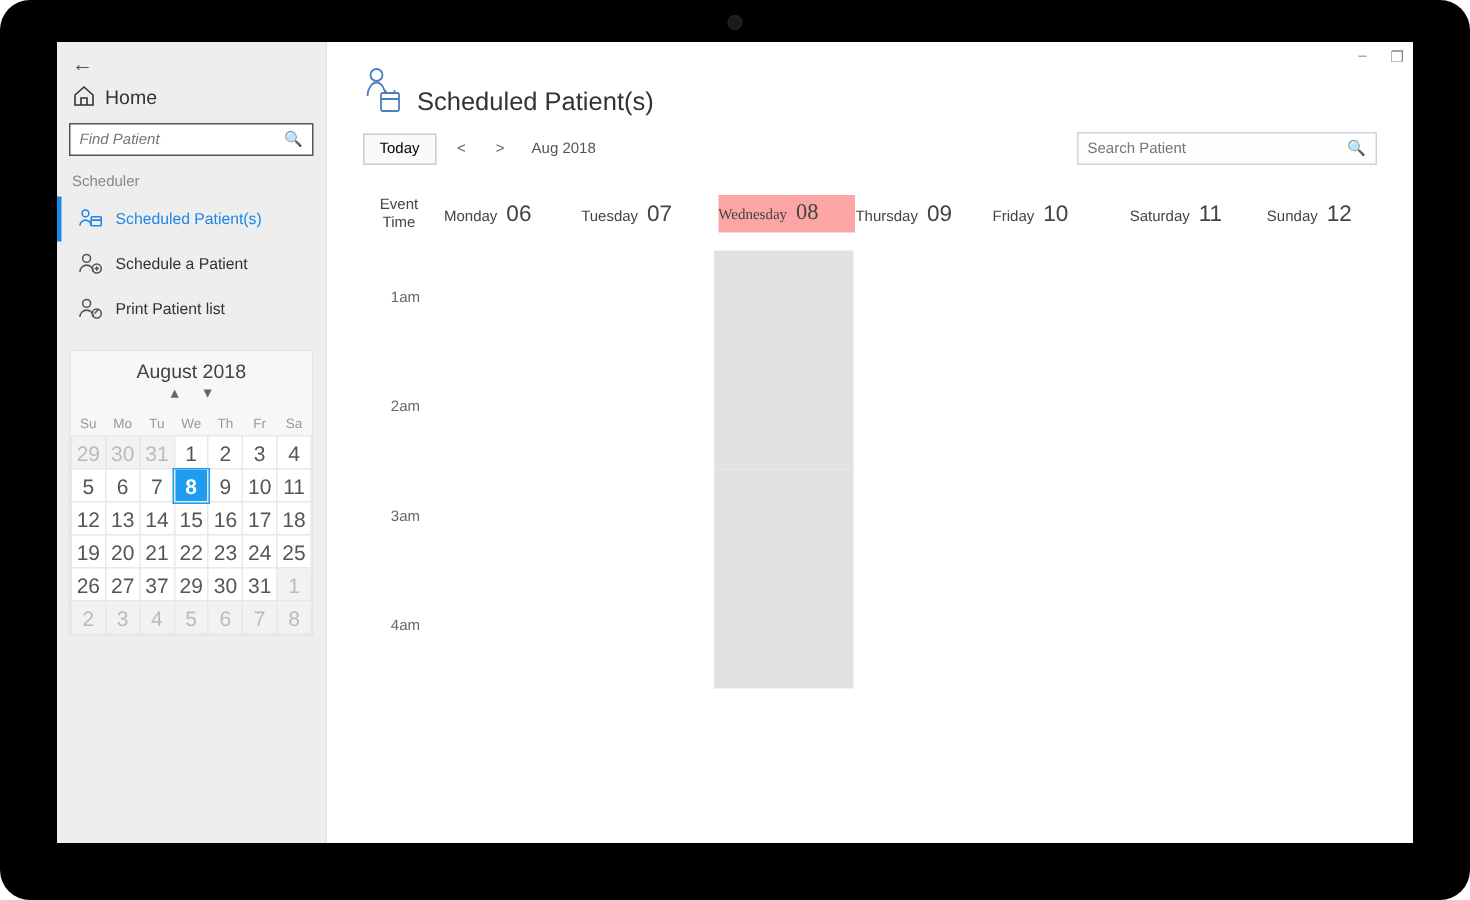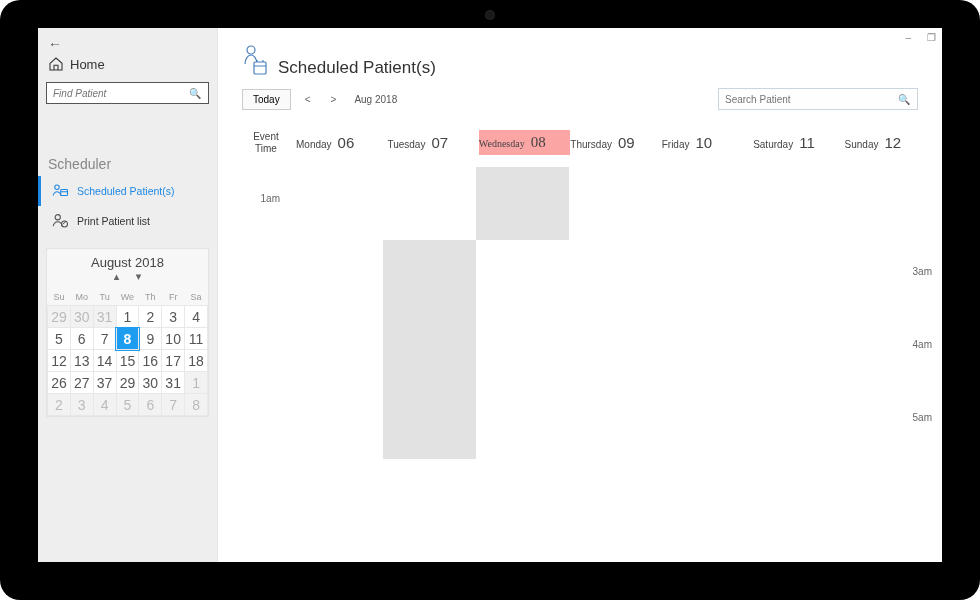--- a/index.html
+++ b/index.html
@@ -62,21 +62,21 @@
     display:flex; align-items:center;
     height:22px;
     padding:0 6px;
   }
   .find-box input{
     border:none; outline:none; flex:1;
     font-size:10px; background:transparent;font-style:italic;
   }
   .section-label{
     padding:6px 10px 4px 10px;
-    color:#888; font-size:14px;margin-top:40px;
+    color:#888; font-size:10px;
   }
   .nav-item{
     display:flex; align-items:center; gap:8px;
     padding:6px 8px 6px 10px;
     cursor:pointer;
     color:#333;
     font-size:10.5px;
     border-left:3px solid transparent;
   }
   .nav-item.active{
@@ -223,20 +223,29 @@
       <div class="nav-item active">
         <svg class="nav-icon" viewBox="0 0 24 24" fill="none" stroke="#1e88e5" stroke-width="1.4">
           <circle cx="8" cy="7" r="3"></circle>
             <path d="M3 18c0-3 3-5 5-5s5 2 5 5"></path>
           <rect x="13" y="10" width="9" height="8" rx="1"></rect>
             <path d="M13 13h9"></path>
         </svg>
         <span>Scheduled Patient(s)</span>
       </div>
 
+      <div class="nav-item">
+        <svg class="nav-icon" viewBox="0 0 24 24" fill="none" stroke="#555" stroke-width="1.4">
+          <circle cx="9" cy="7" r="3.5"></circle>
+            <path d="M3 19c0-3.5 3-6 6-6s6 2.5 6 6"></path>
+          <circle cx="18" cy="16" r="4"></circle>
+            <path d="M18 14v4M16 16h4"></path>
+        </svg>
+        <span>Schedule a Patient</span>
+      </div>
 
       <div class="nav-item">
         <svg class="nav-icon" viewBox="0 0 24 24" fill="none" stroke="#555" stroke-width="1.4">
           <circle cx="9" cy="7" r="3.5"></circle>
             <path d="M3 19c0-3.5 3-6 6-6s6 2.5 6 6"></path>
           <circle cx="18" cy="16" r="4"></circle>
             <path d="M16 16l4-4"></path>
         </svg>
         <span>Print Patient list</span>
       </div>
@@ -283,20 +292,29 @@
               <tr>
                 <td>12</td>
                 <td>13</td>
                 <td>14</td>
                 <td>15</td>
                 <td>16</td>
                 <td>17</td>
                 <td>18</td>
               </tr>
               <tr>
+                <td>19</td>
+                <td>20</td>
+                <td>21</td>
+                <td>22</td>
+                <td>23</td>
+                <td>24</td>
+                <td>25</td>
+              </tr>
+              <tr>
                 <td>26</td>
                 <td>27</td>
                 <td>37</td>
                 <td>29</td>
                 <td>30</td>
                 <td>31</td>
                 <td class="dim">1</td>
               </tr>
               <tr>
                 <td class="dim">2</td>
@@ -370,20 +388,21 @@
           </div>
         <div class="time-grid" id="time-grid">
             <div class="time-label">1am</div>
             <div class="slot"></div>
             <div class="slot"></div>
             <div class="slot col-today"></div>
             <div class="slot"></div>
             <div class="slot"></div>
             <div class="slot"></div>
             <div class="slot"></div>
+            <div class="time-label">2am</div>
             <div class="slot"></div>
             <div class="slot"></div>
             <div class="slot col-today"></div>
             <div class="slot"></div>
             <div class="slot"></div>
             <div class="slot"></div>
             <div class="slot"></div>
             <div class="time-label">3am</div>
             <div class="slot"></div>
             <div class="slot"></div>
@@ -393,21 +412,20 @@
             <div class="slot"></div>
             <div class="slot"></div>
             <div class="time-label">4am</div>
             <div class="slot"></div>
             <div class="slot"></div>
             <div class="slot col-today"></div>
             <div class="slot"></div>
             <div class="slot"></div>
             <div class="slot"></div>
             <div class="slot"></div>
-            <div class="time-label">5am</div>
             <div class="slot"></div>
             <div class="slot"></div>
             <div class="slot col-today"></div>
             <div class="slot"></div>
             <div class="slot"></div>
             <div class="slot"></div>
             <div class="slot"></div>
           </div>
       </div>
 

